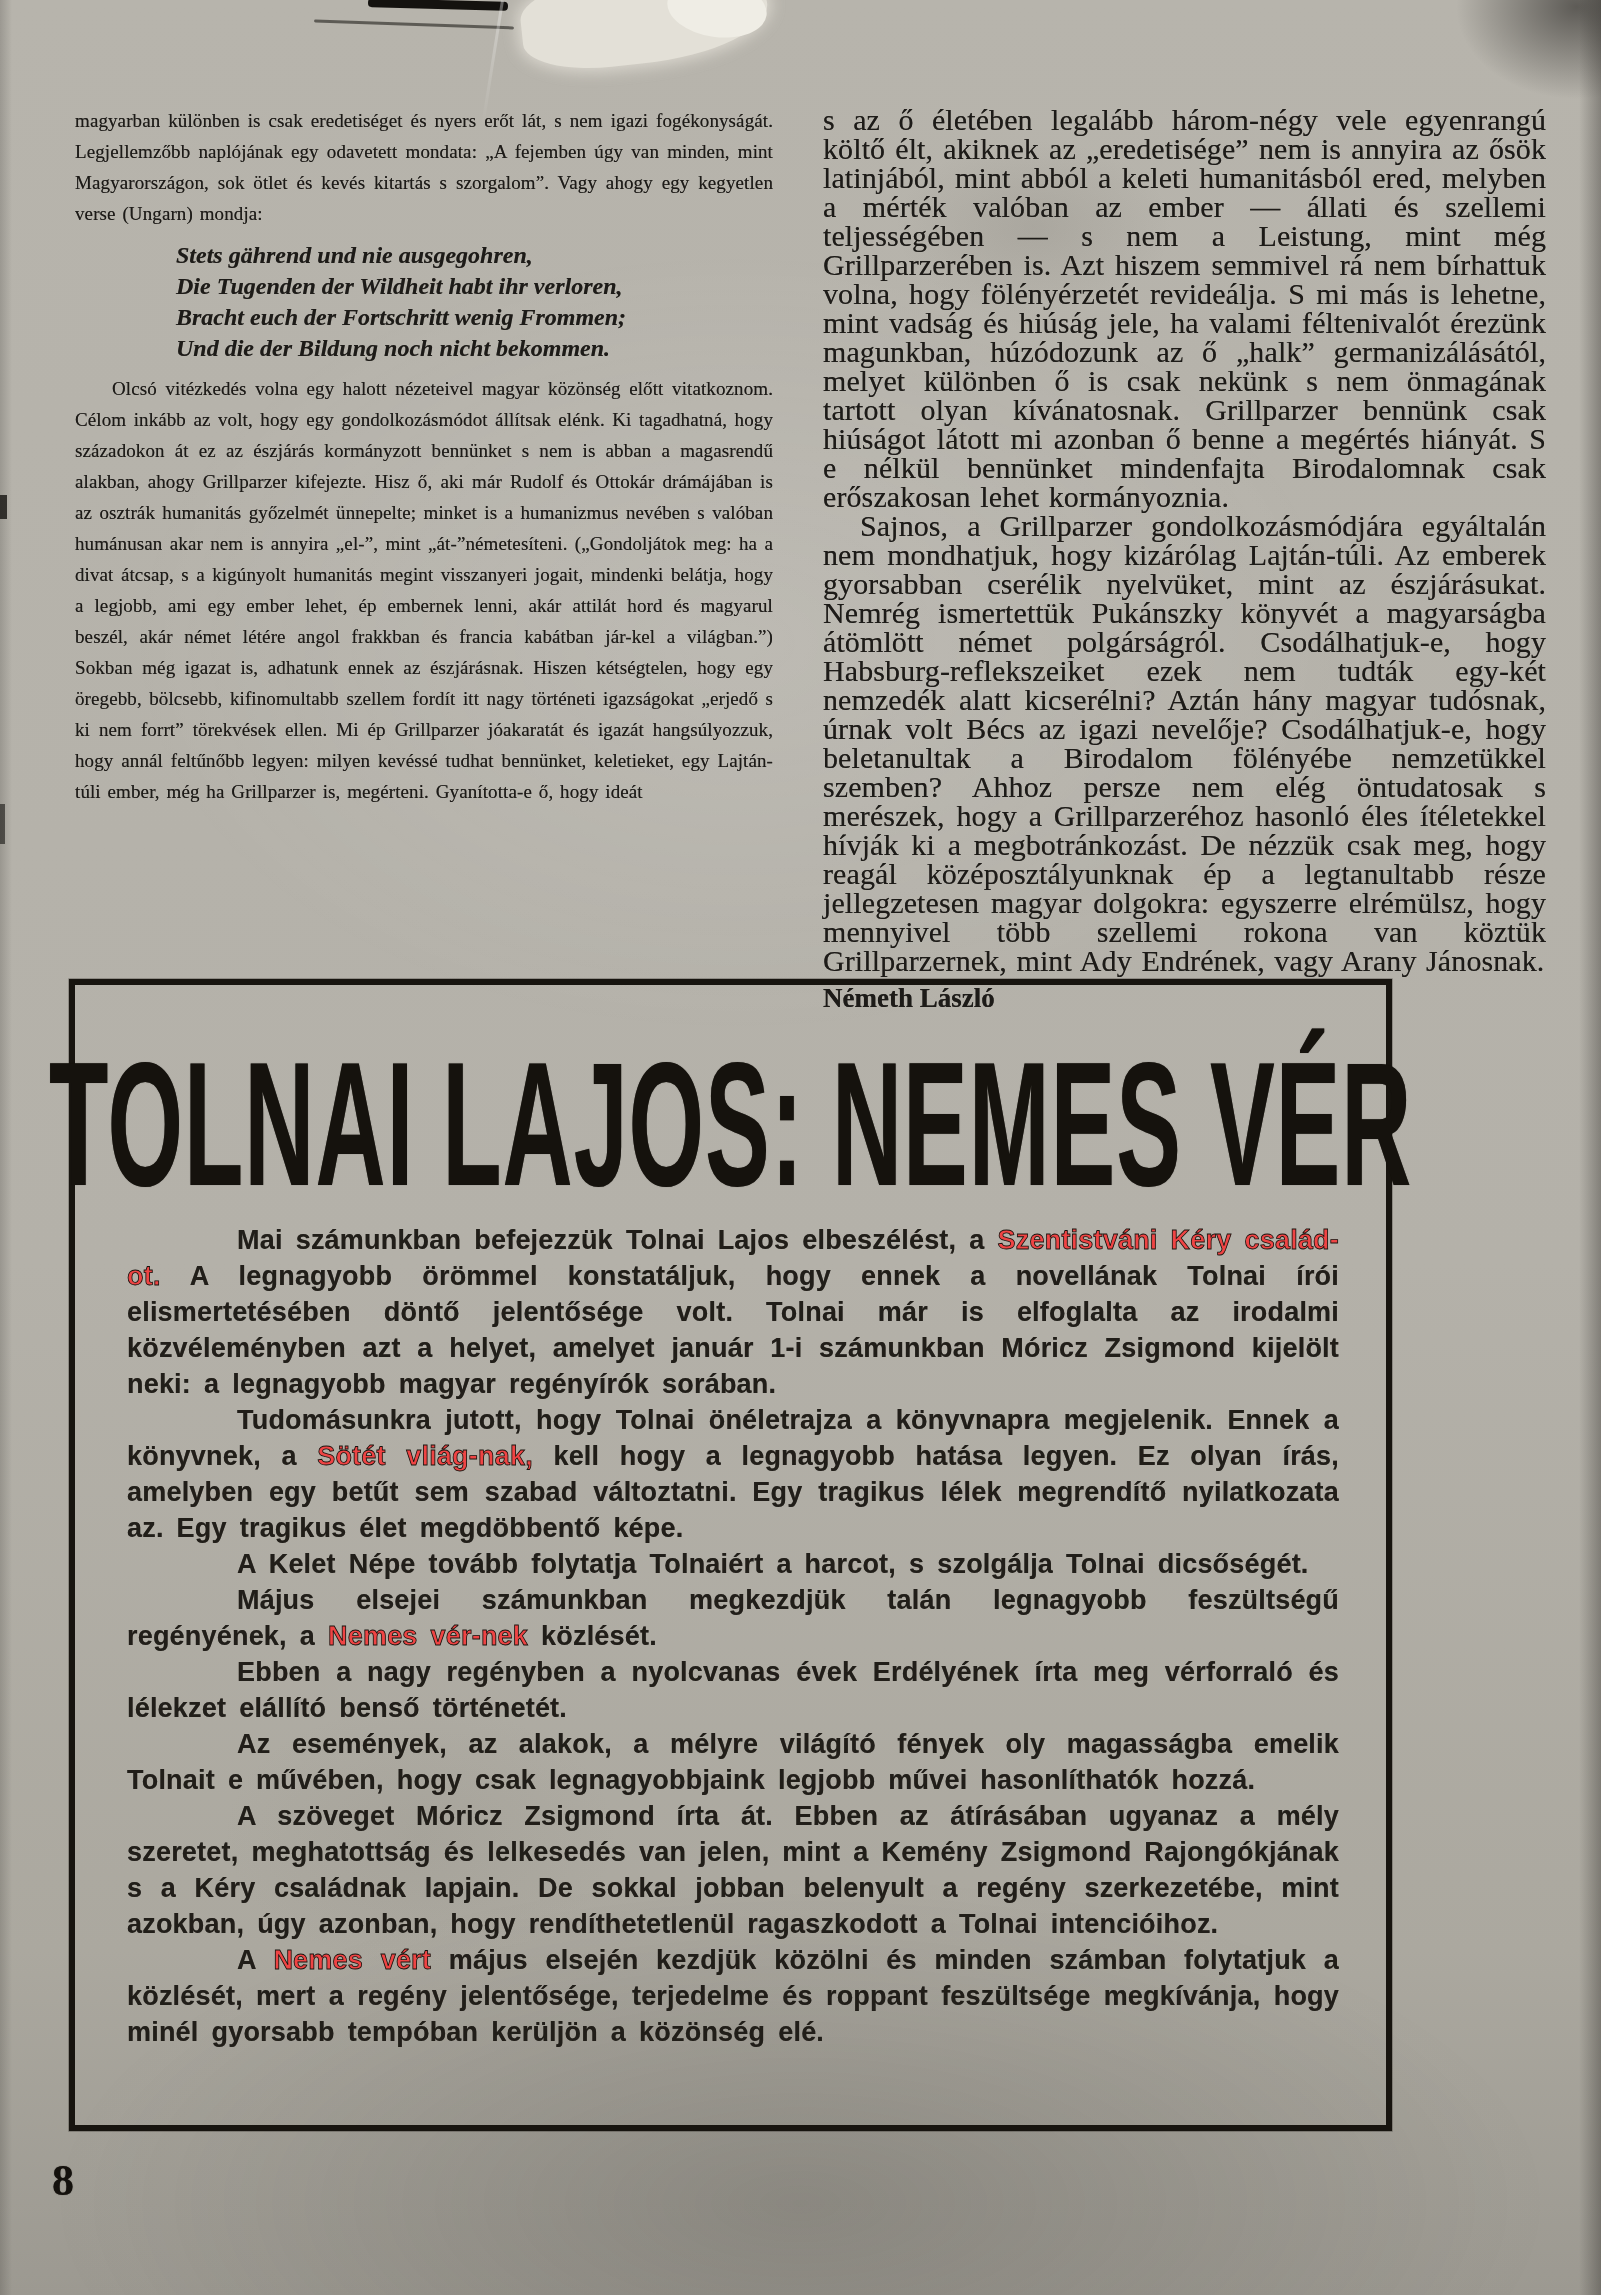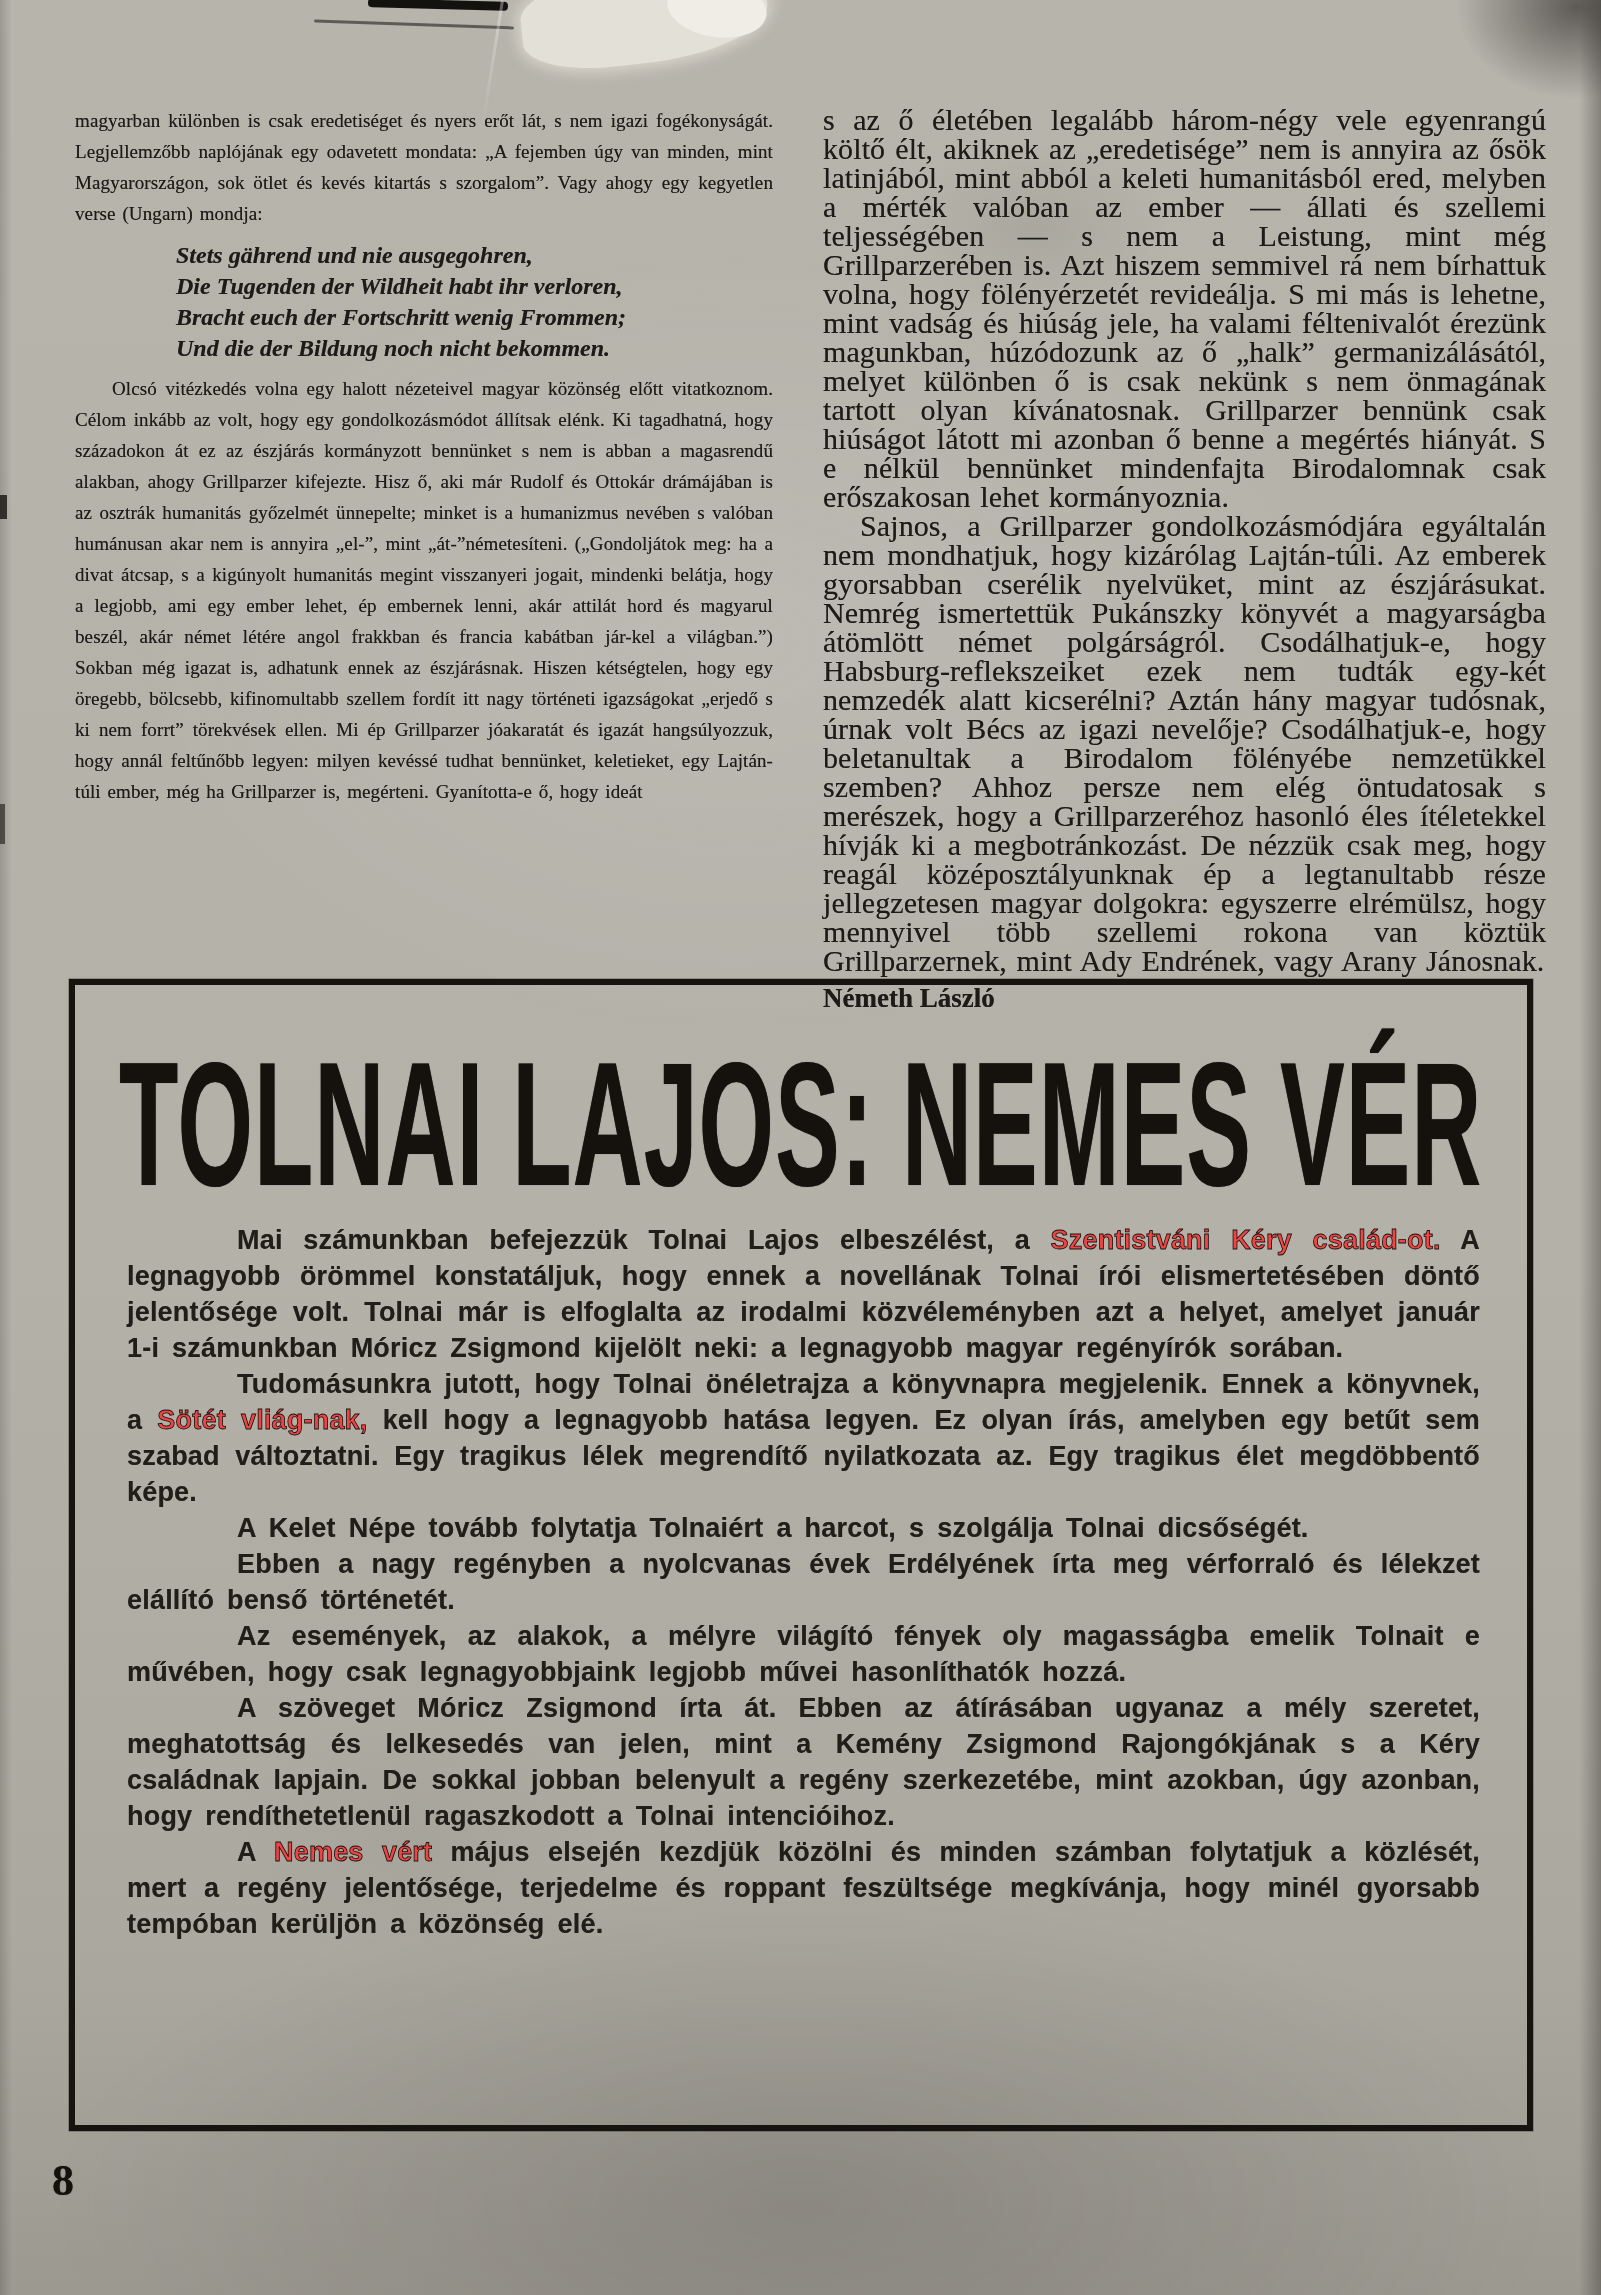--- a/index.html
+++ b/index.html
@@ -54,21 +54,21 @@
     text-shadow:0 0 0.4px rgba(25,22,18,0.5);
   }
   .verse-line{white-space:nowrap;}
   .signature{
     margin:8px 4px 0 0;font-weight:bold;font-size:27px;
     text-shadow:0 0 0.5px rgba(25,22,18,0.7);
   }
 
   
   .promo-box{
-    position:absolute;left:69px;top:979px;width:1464px;height:1152px;
+    position:absolute;left:69px;top:979px;width:1323px;height:1152px;
     border:6px solid #17140f;box-sizing:border-box;
     box-shadow:0 0 0 0.7px rgba(23,20,15,0.35);
   }
   .promo-title-wrap{
     display:flex;justify-content:center;align-items:flex-start;
     margin-top:39px;height:155px;overflow:visible;
   }
   .promo-title{
     margin:0;font-family:"Liberation Sans","DejaVu Sans",sans-serif;
     font-weight:700;font-size:133px;line-height:152px;letter-spacing:1.3px;
@@ -135,20 +135,23 @@
     <p class="promo-para">
       <span>Mai számunkban befejezzük Tolnai Lajos elbeszélést, a </span><span class="emph">Szentistváni Kéry család-ot.</span><span> A legnagyobb örömmel konstatáljuk, hogy ennek a novellának Tolnai írói elismertetésében döntő jelentősége volt. Tolnai már is elfoglalta az irodalmi közvéleményben azt a helyet, amelyet január 1-i számunkban Móricz Zsigmond kijelölt neki: a legnagyobb magyar regényírók sorában.</span>
     </p>
     <p class="promo-para">
       <span>Tudomásunkra jutott, hogy Tolnai önéletrajza a könyvnapra megjelenik. Ennek a könyvnek, a </span><span class="emph">Sötét vliág-nak,</span><span> kell hogy a legnagyobb hatása legyen. Ez olyan írás, amelyben egy betűt sem szabad változtatni. Egy tragikus lélek megrendítő nyilatkozata az. Egy tragikus élet megdöbbentő képe.</span>
     </p>
     <p class="promo-para">
       <span>A Kelet Népe tovább folytatja Tolnaiért a harcot, s szolgálja Tolnai dicsőségét.</span><span class="emph"></span><span></span>
     </p>
     <p class="promo-para">
+      <span>Május elsejei számunkban megkezdjük talán legnagyobb feszültségű regényének, a </span><span class="emph">Nemes vér-nek</span><span> közlését.</span>
+    </p>
+    <p class="promo-para">
       <span>Ebben a nagy regényben a nyolcvanas évek Erdélyének írta meg vérforraló és lélekzet elállító benső történetét.</span><span class="emph"></span><span></span>
     </p>
     <p class="promo-para">
       <span>Az események, az alakok, a mélyre világító fények oly magasságba emelik Tolnait e művében, hogy csak legnagyobbjaink legjobb művei hasonlíthatók hozzá.</span><span class="emph"></span><span></span>
     </p>
     <p class="promo-para">
       <span>A szöveget Móricz Zsigmond írta át. Ebben az átírásában ugyanaz a mély szeretet, meghatottság és lelkesedés van jelen, mint a Kemény Zsigmond Rajongókjának s a Kéry családnak lapjain. De sokkal jobban belenyult a regény szerkezetébe, mint azokban, úgy azonban, hogy rendíthetetlenül ragaszkodott a Tolnai intencióihoz.</span><span class="emph"></span><span></span>
     </p>
     <p class="promo-para">
       <span>A </span><span class="emph">Nemes vért</span><span> május elsején kezdjük közölni és minden számban folytatjuk a közlését, mert a regény jelentősége, terjedelme és roppant feszültsége megkívánja, hogy minél gyorsabb tempóban kerüljön a közönség elé.</span>

